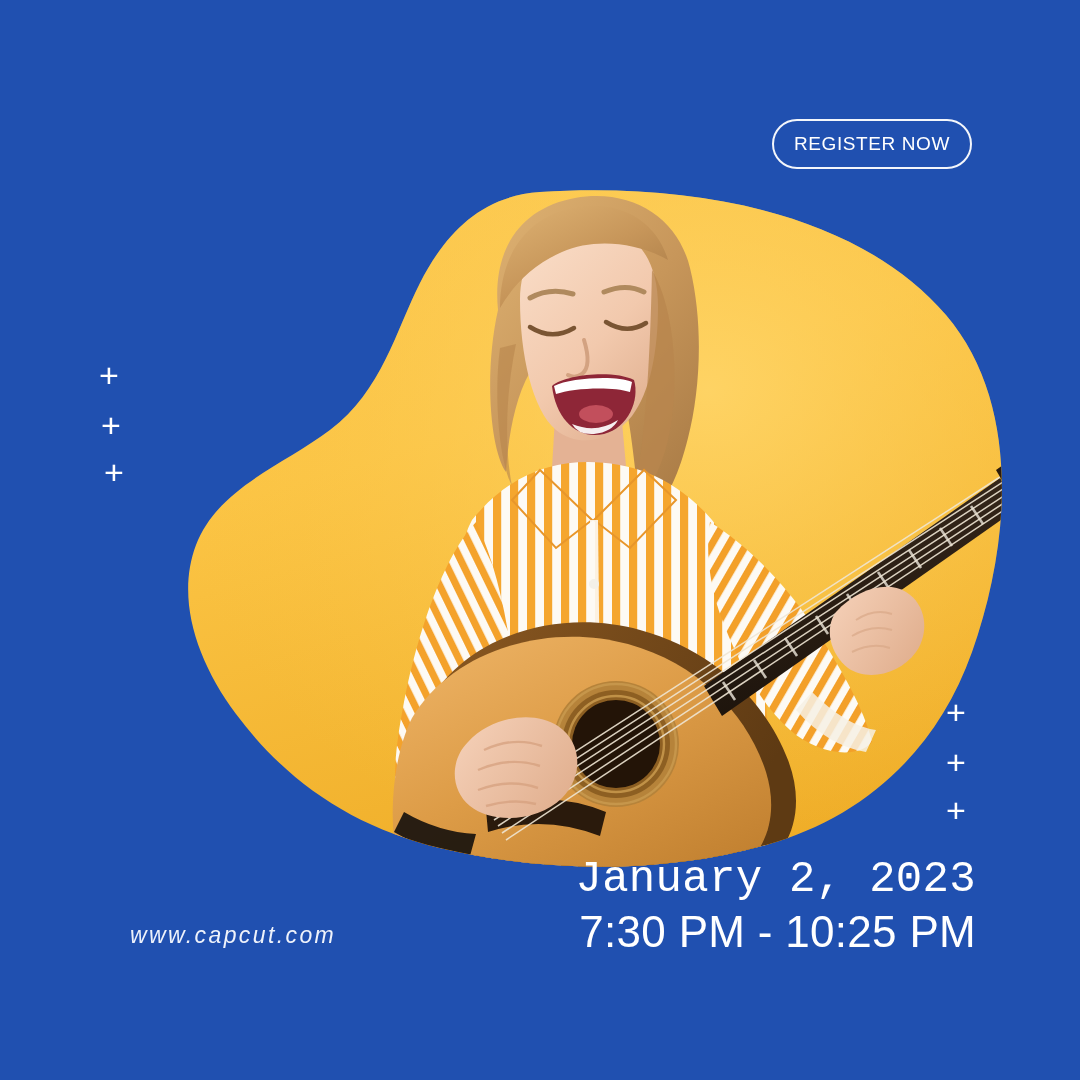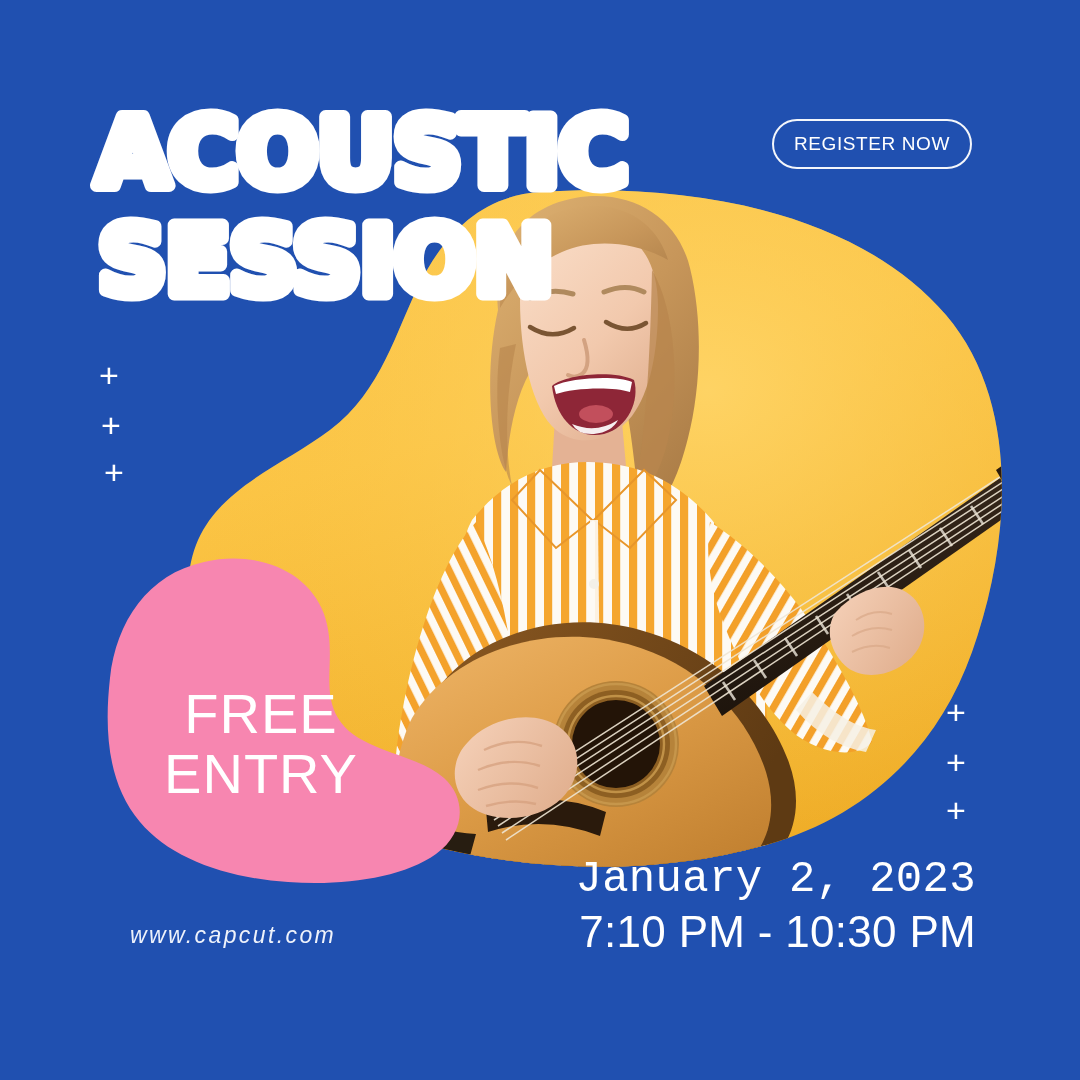--- a/index.html
+++ b/index.html
@@ -337,55 +337,32 @@
           <path d="M478 770 q 32 -14 62 -4"></path>
           <path d="M478 790 q 32 -12 60 -2"></path>
           <path d="M486 806 q 28 -8 50 -2"></path>
         </g>
 
         <path d="M404 812 q 34 20 72 22 l -6 22 q -42 -4 -76 -24 Z" fill="#14100c" opacity=".9"></path>
       </g>
     </svg>
   </div>
 
-  <div id="headline">
-    <svg viewBox="0 0 560 230" xmlns="http://www.w3.org/2000/svg" aria-hidden="true">
-      <text id="hl1" x="0" y="88" fill="#ffffff" font-family="'DejaVu Sans', sans-serif" font-size="95" font-weight="bold" letter-spacing="-1" stroke="#ffffff" stroke-width="13" stroke-linejoin="round" paint-order="stroke">ACOUSTIC</text>
-      <text id="hl2" x="2" y="196" fill="#ffffff" font-family="'DejaVu Sans', sans-serif" font-size="95" font-weight="bold" letter-spacing="-1" stroke="#ffffff" stroke-width="13" stroke-linejoin="round" paint-order="stroke">SESSION</text>
-    </svg>
-  </div>
 
   <div id="register-btn">REGISTER NOW</div>
 
   <span class="plus" style="left:99px;  top:358px;">+</span>
   <span class="plus" style="left:101px; top:408px;">+</span>
   <span class="plus" style="left:104px; top:455px;">+</span>
 
   <span class="plus" style="left:946px; top:695px;">+</span>
   <span class="plus" style="left:946px; top:745px;">+</span>
   <span class="plus" style="left:946px; top:793px;">+</span>
 
-  <div id="pink-blob-wrap">
-    <svg viewBox="0 0 370 330" xmlns="http://www.w3.org/2000/svg">
-      <path d="M 108 6
-               C 160 -6, 212 14, 228 58
-               C 242 98, 224 132, 242 162
-               C 262 196, 318 196, 348 222
-               C 372 244, 368 278, 340 298
-               C 306 322, 248 330, 192 326
-               C 130 322, 74 302, 44 266
-               C 12 228, 8 176, 14 122
-               C 20 66, 52 18, 108 6 Z" fill="#f786b0"></path>
-    </svg>
-    <div id="free-entry-text">
-      <span>FREE</span>
-      <span class="l2">ENTRY</span>
-    </div>
-  </div>
 
   <div id="website">www.capcut.com</div>
 
   <div id="datetime">
     <div class="date">January 2, 2023</div>
-    <div class="time">7:10 PM - 10:30 PM</div>
+    <div class="time">7:30 PM - 10:25 PM</div>
   </div>
 
 </div>
 
 </body></html>

